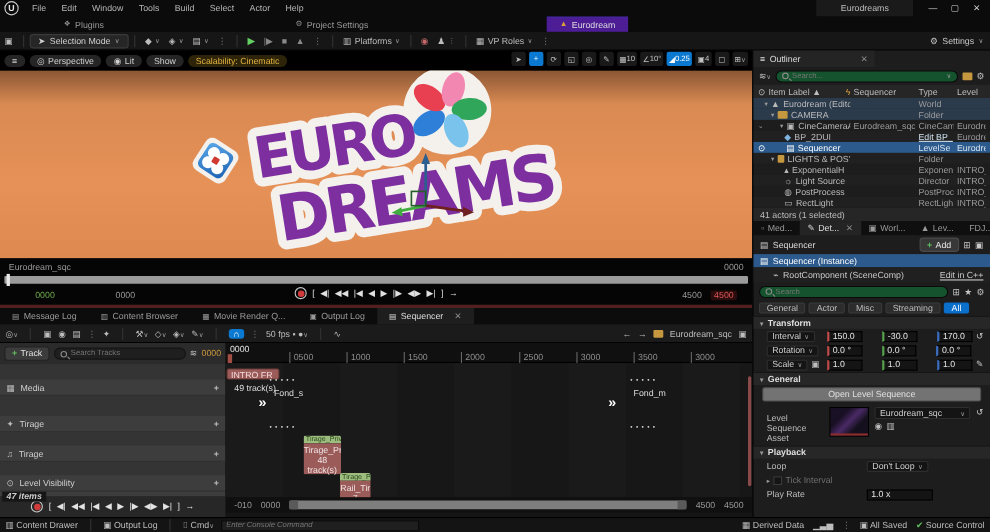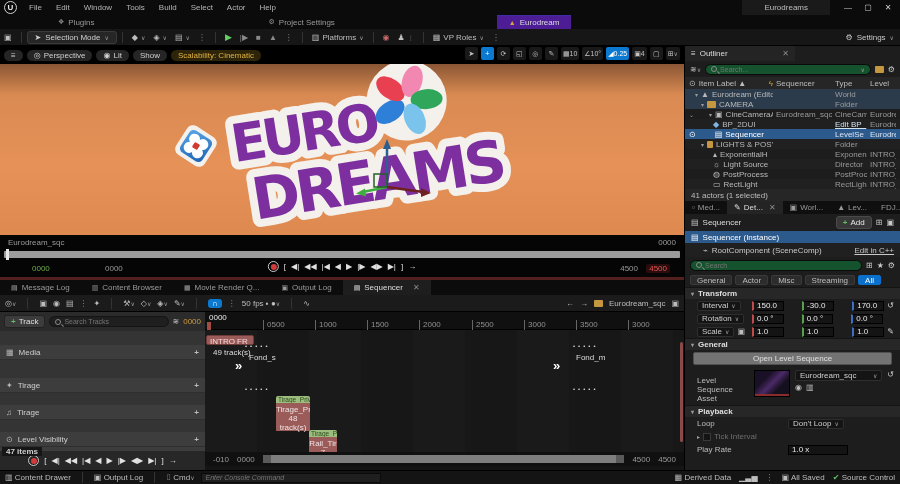--- a/index.html
+++ b/index.html
@@ -81,21 +81,21 @@
   .track-btn { background:#3c3c3c; border:1px solid #222; border-radius:3px; padding:1px 6px; display:flex; gap:3px; color:#e0e0e0;}
   .track-btn b { color:#5fc05f; font-weight:bold; }
   .tp-search { flex:1; background:#1f1f1f; border:1px solid #141414; border-radius:8px; height:11px;
                display:flex; align-items:center; gap:3px; padding:0 5px; }
   .tp-search input { background:transparent; border:0; outline:0; color:#bbb; font-size:7px; width:100%; font-family:inherit;}
   .orange { color:#cf9a3d; }
   .trow { position:absolute; left:0; width:205px; height:15px; display:flex; align-items:center; gap:5px; padding:0 6px;
           background:#3d3d3d; border-bottom:1px solid #2f2f2f; color:#cfcfcf; }
   .trow .plus { position:absolute; right:6px; color:#bdbdbd; font-weight:bold;}
   .trow .ticon { color:#b9b9b9; font-size:8px;}
-  .items-count { position:absolute; left:2px; bottom:14px; background:#161616; padding:0 4px; font-weight:bold; color:#cfcfcf; z-index:4;}
+  .items-count { position:absolute; left:2px; bottom:14px; background:#161616; padding:0 4px; font-style:italic; font-weight:bold; color:#cfcfcf; z-index:4;}
   .tp-transport { position:absolute; left:0; bottom:0; width:205px; height:19px; background:#272727; display:flex;
                   align-items:center; justify-content:center; gap:5px; color:#e2e2e2; }
 
   
   .timeline { position:absolute; left:205px; top:312px; width:479px; height:158px; background:#151515; overflow:hidden;}
   .ruler { position:absolute; left:0; top:0; width:479px; height:18px; background:#101010; border-bottom:1px solid #000; }
   .playhead-label { position:absolute; left:4px; top:1px; color:#e8e8e8; }
   .playhead-tick { position:absolute; left:2px; top:10px; width:4px; height:9px; background:#a24d44; }
   .rtick { position:absolute; top:8px; color:#8f8f8f; border-left:1px solid #666; padding-left:3px; height:10px; }
   .tl-body { position:absolute; left:0; top:18px; width:479px; height:122px;

